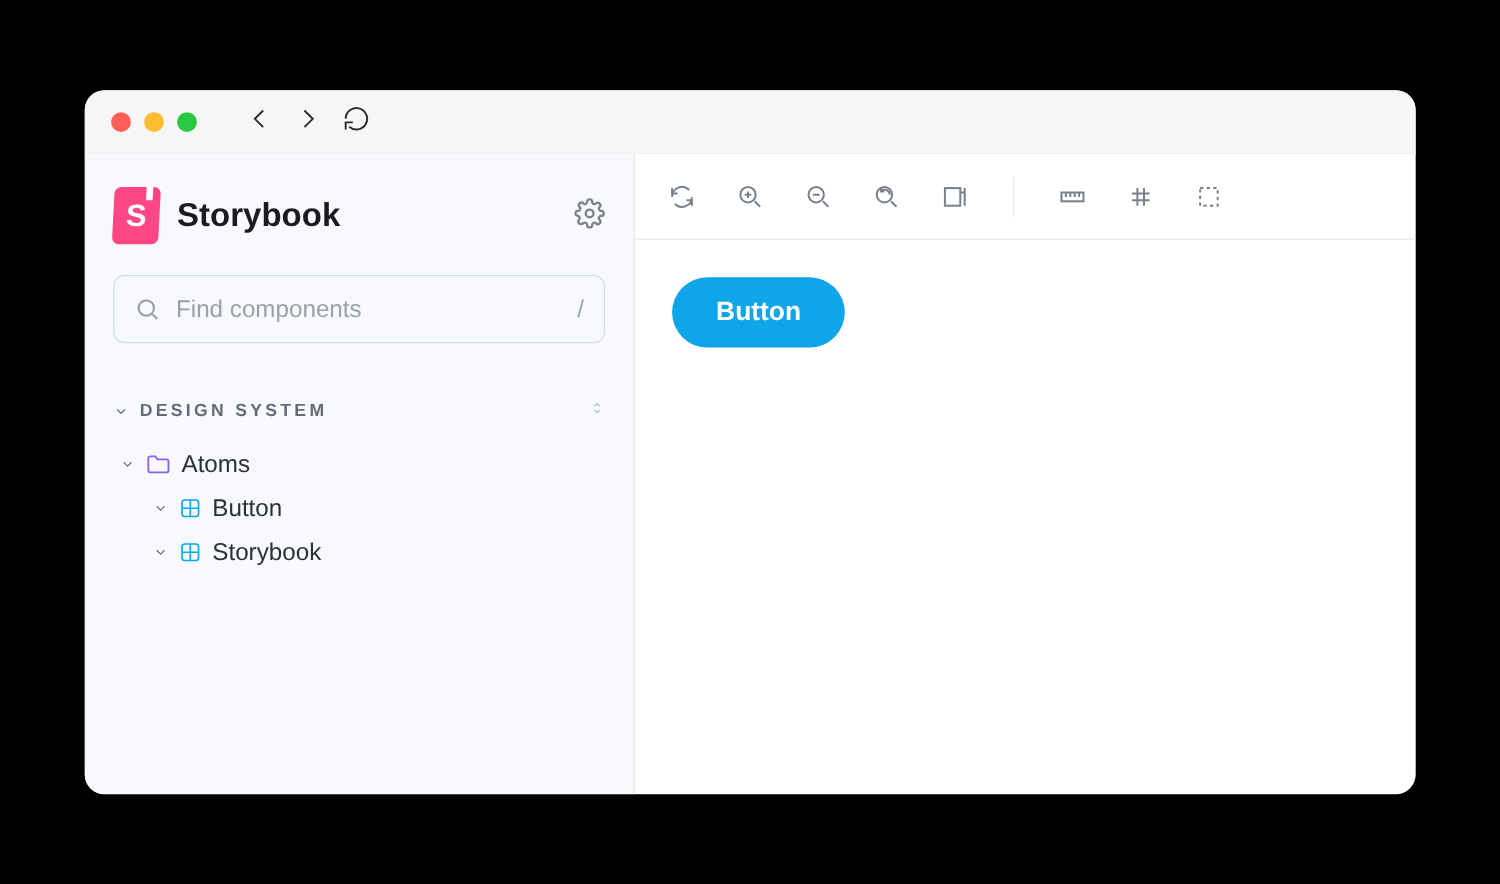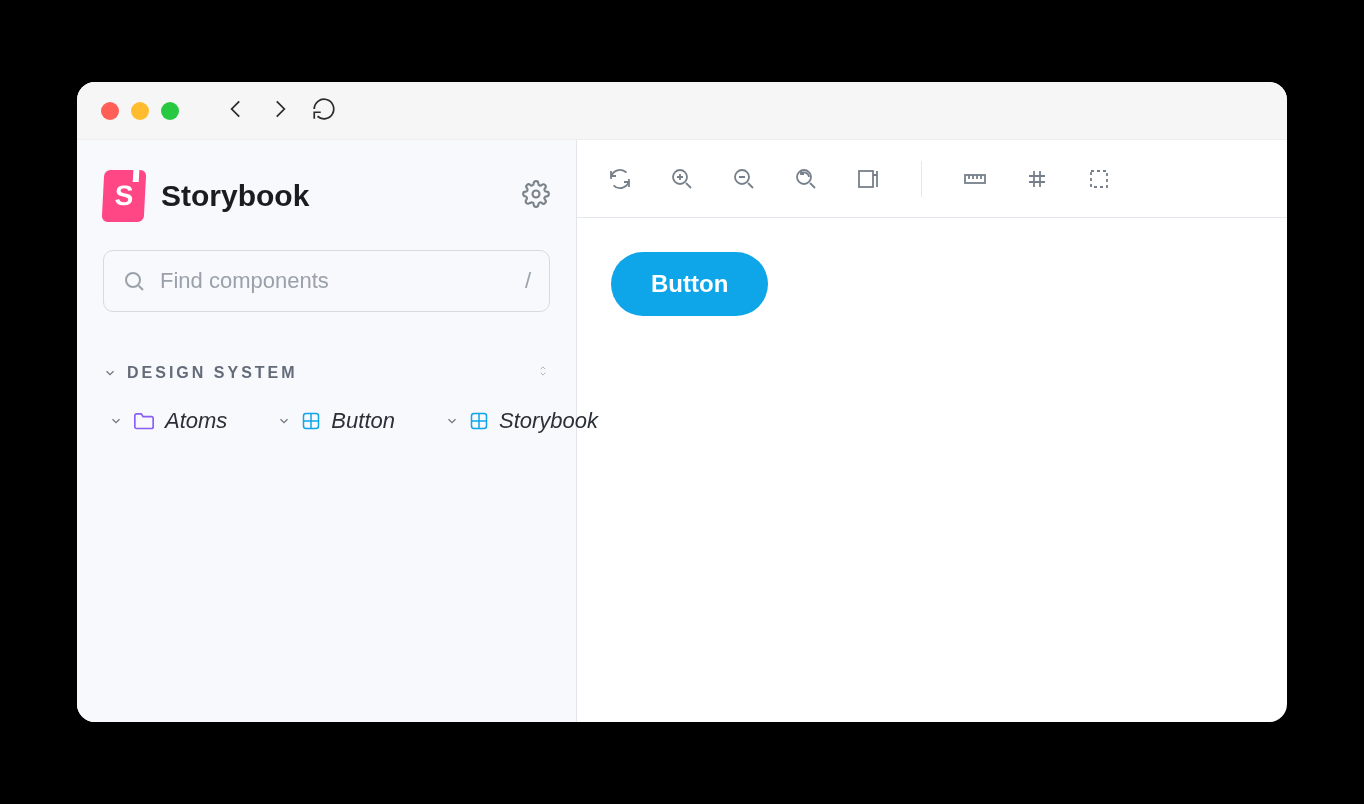--- a/index.html
+++ b/index.html
@@ -84,21 +84,21 @@
   .search input::placeholder { color: #9aa1aa; }
   .slash { color: #9aa1aa; font-size: 22px; }
   .section-header {
     display: flex; align-items: center; justify-content: space-between;
     color: #6b7280; margin-bottom: 24px;
   }
   .section-left { display: flex; align-items: center; gap: 10px; }
   .section-title { font-size: 16px; font-weight: 700; letter-spacing: 3px; color: #646b78; }
   .chev { width: 14px; height: 14px; stroke: #6b7280; stroke-width: 2; fill: none; }
   .updown svg { width: 14px; height: 18px; stroke: #a7adb7; stroke-width: 1.6; fill: none; }
-  .tree { display: flex; gap: 14px; font-style: italic; }
+  .tree { display: flex; flex-direction: column; gap: 14px; }
   .tree-row { display: flex; align-items: center; gap: 10px; cursor: pointer; }
   .tree-row.l1 { padding-left: 6px; }
   .tree-row.l2 { padding-left: 36px; }
   .tree-label { font-size: 22px; color: #2b2f38; }
   .folder-icon { width: 22px; height: 18px; }
   .folder-icon svg { stroke: #8b5cf6; fill: none; stroke-width: 1.8; }
   .comp-icon { width: 20px; height: 20px; }
   .comp-icon svg { stroke: #0ea5e9; fill: none; stroke-width: 1.8; }
   .canvas { flex: 1; display: flex; flex-direction: column; }
   .toolbar {

